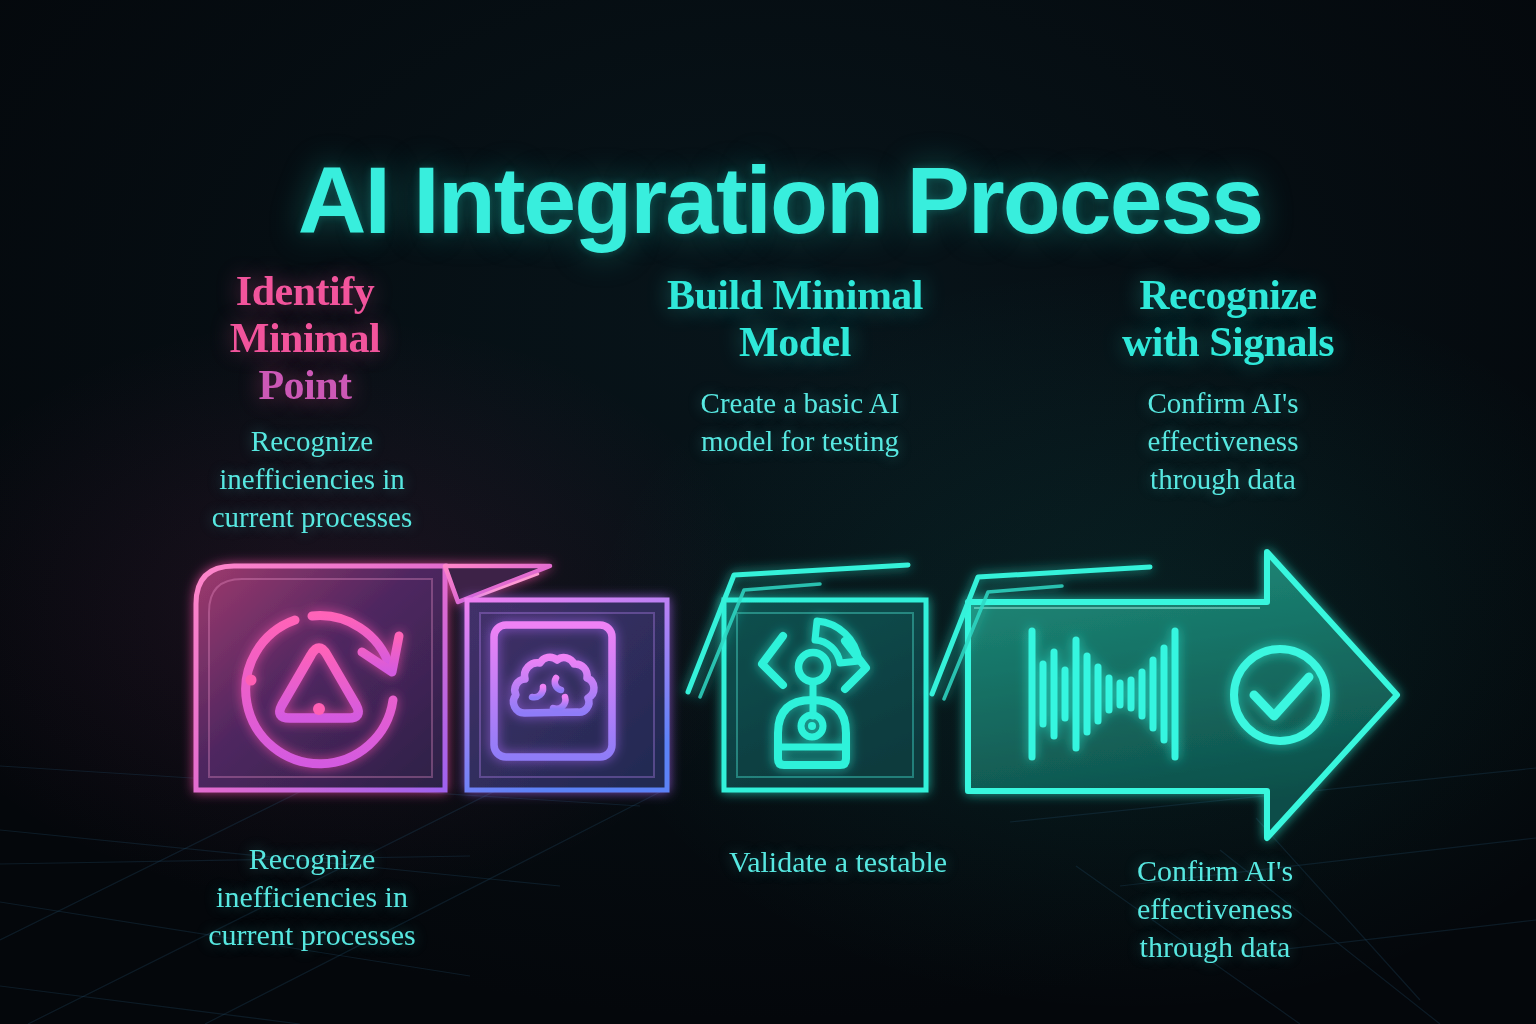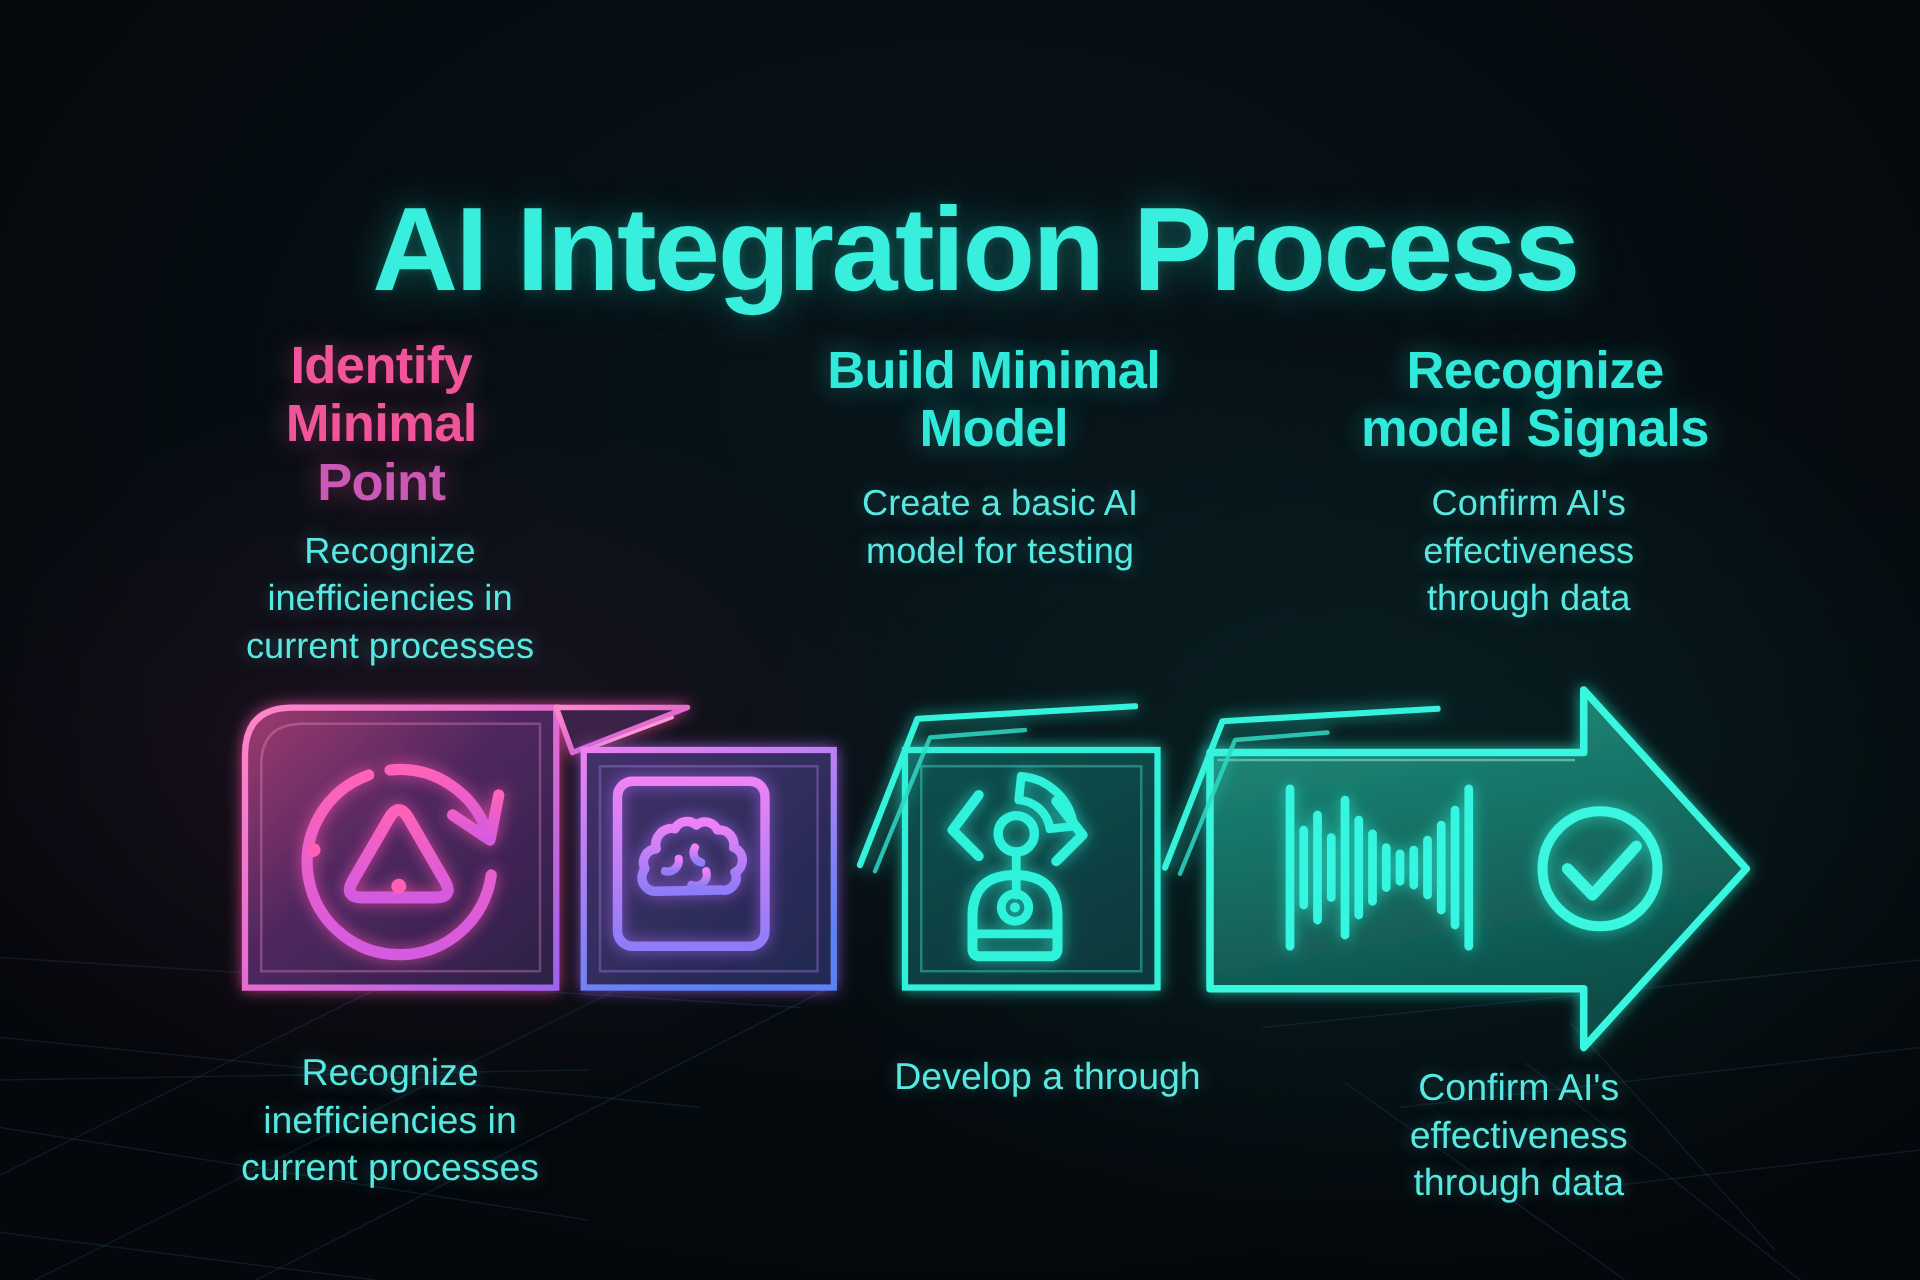--- a/index.html
+++ b/index.html
@@ -7,21 +7,21 @@
     position:relative;width:1536px;height:1024px;overflow:hidden;
     font-family:"Liberation Sans",sans-serif;
     background:
       radial-gradient(620px 420px at 330px 610px, rgba(225,60,150,0.10), transparent 70%),
       radial-gradient(760px 520px at 1130px 640px, rgba(30,220,200,0.09), transparent 72%),
       radial-gradient(1300px 900px at 768px 320px, rgba(16,52,62,0.30), transparent 78%),
       #04070b;
   }
   .art{position:absolute;left:0;top:0;}
   .txt{position:absolute;text-align:center;}
-  .txt span{display:block;}
+  .txt span{display:block;font-family:Liberation Serif, serif;}
   .title{
     position:absolute;top:82px;left:12px;width:1536px;text-align:center;
     font-size:95px;font-weight:700;letter-spacing:-2px;color:#38eedd;
     text-shadow:0 0 34px rgba(40,238,218,0.35), 0 0 8px rgba(40,238,218,0.22);
   }
   .heading{font-size:42px;line-height:47px;font-weight:700;letter-spacing:-0.5px;}
   .heading-pink{color:#f2549c;text-shadow:0 0 22px rgba(244,84,158,0.45);}
   .heading-pink span:nth-child(3){color:#cc58b6;}
   .heading-teal{color:#2fe9da;text-shadow:0 0 22px rgba(47,233,218,0.40);}
   .sub{font-size:29px;line-height:38px;font-weight:400;}
@@ -203,35 +203,35 @@
     <span>Create a basic AI</span>
     <span>model for testing</span>
   </div>
   <div class="txt heading heading-teal" style="left:635px;top:272px;width:320px;">
     <span>Build Minimal</span>
     <span>Model</span>
   </div>
 
   <div class="txt heading heading-teal" style="left:1070px;top:272px;width:316px;">
     <span>Recognize</span>
-    <span>model Signals</span>
+    <span>with Signals</span>
   </div>
   <div class="txt sub body-cyan" style="left:1065px;top:384px;width:316px;">
     <span>Confirm AI's</span>
     <span>effectiveness</span>
     <span>through data</span>
   </div>
 
   <div class="txt caption body-cyan" style="left:152px;top:840px;width:320px;">
     <span>Recognize</span>
     <span>inefficiencies in</span>
     <span>current processes</span>
   </div>
   <div class="txt caption body-cyan" style="left:658px;top:843px;width:360px;">
-    <span>Develop a through</span>
+    <span>Validate a testable</span>
   </div>
   <div class="txt caption body-cyan" style="left:1057px;top:852px;width:316px;">
     <span>Confirm AI's</span>
     <span>effectiveness</span>
     <span>through data</span>
   </div>
 
 </div>
 
 </body></html>

